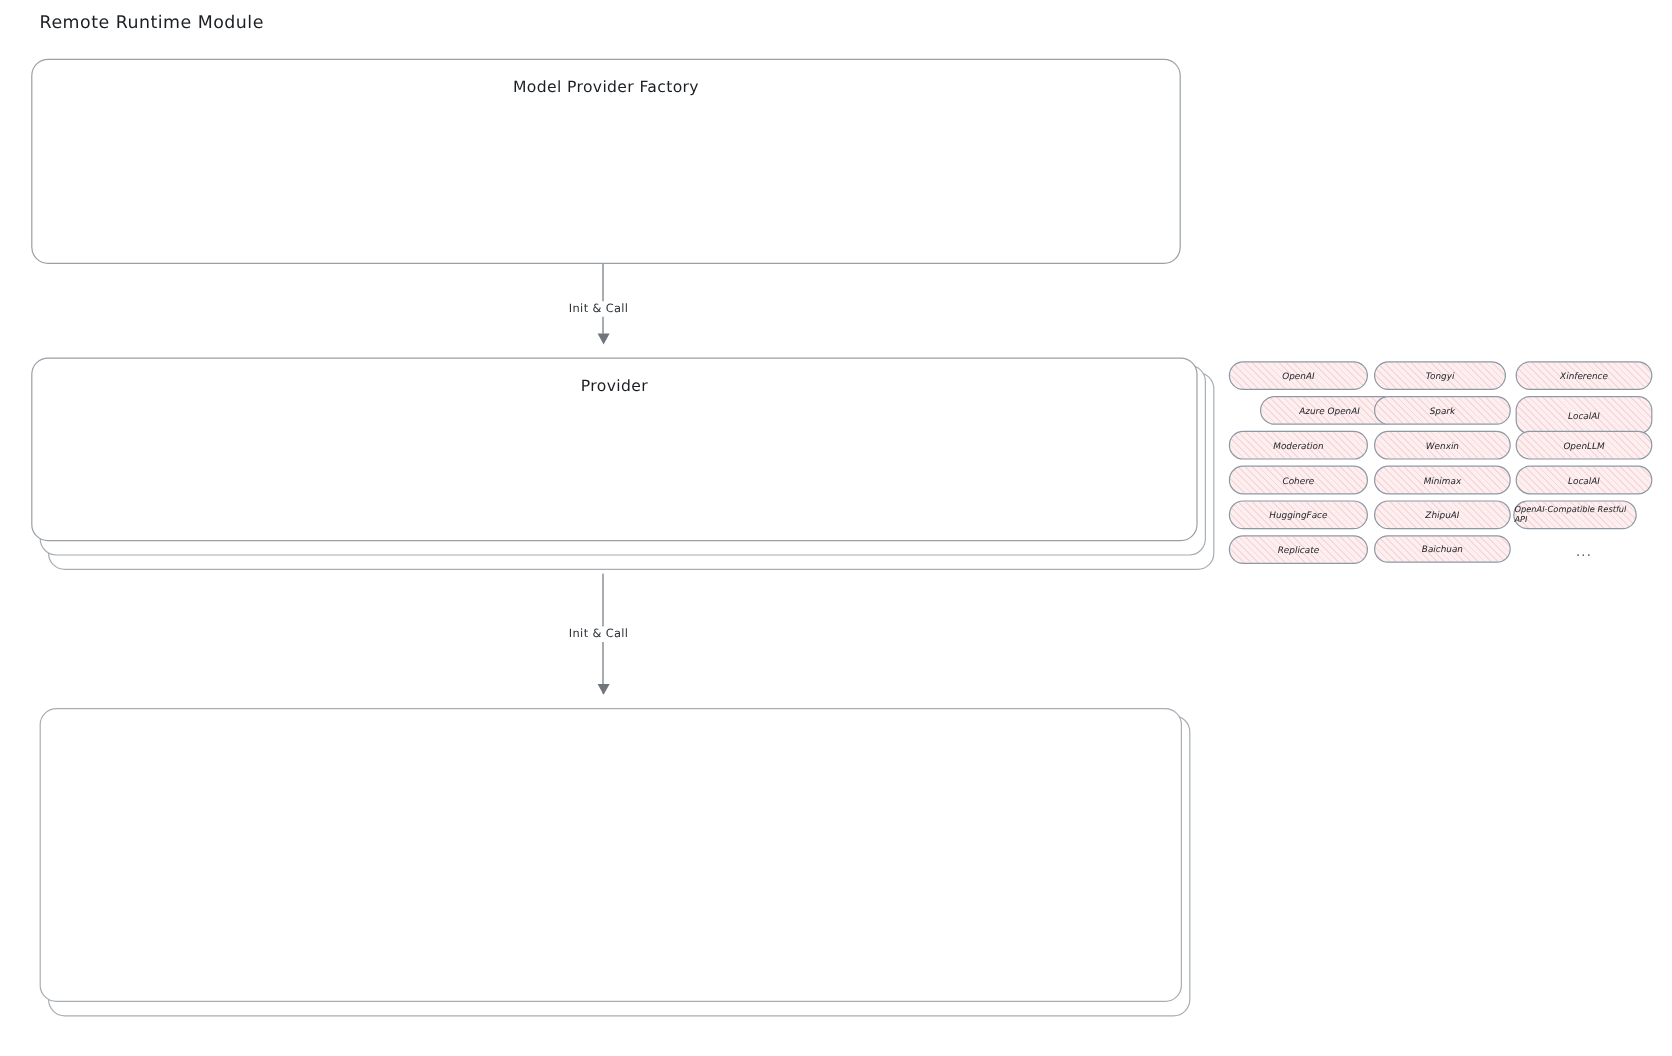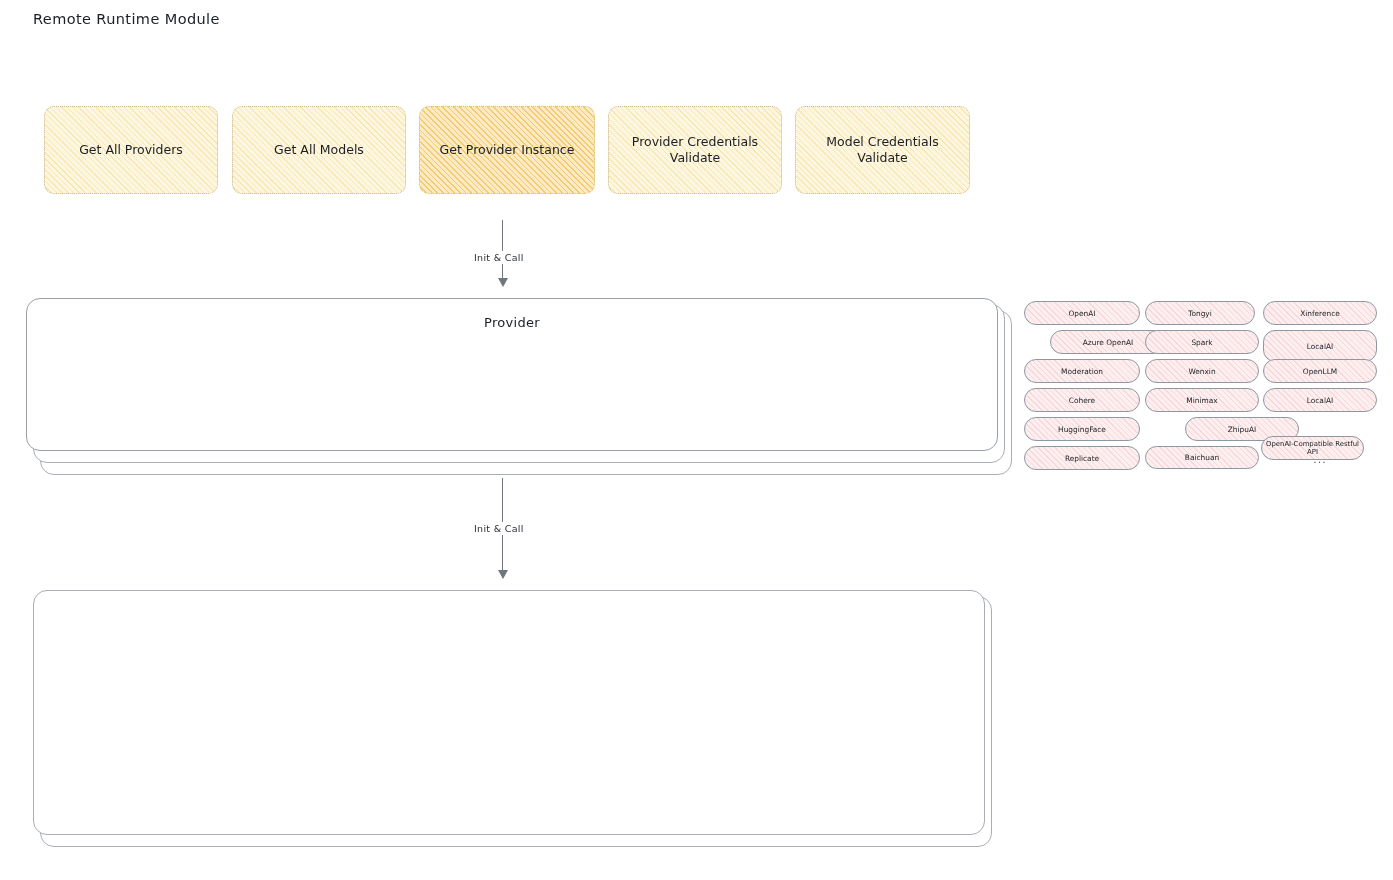--- a/index.html
+++ b/index.html
@@ -97,29 +97,29 @@
         rgba(255,255,255,0) 4px);
   }
 
   
   .pill{
     position:absolute;
     box-sizing:border-box;
     border:1.1px solid #8d98a4;
     border-radius:12px;
     display:flex;align-items:center;justify-content:center;
-    text-align:center;
     font-size:7.4px;
     color:#1b1f24;
     background-color:#fdeff0;
     background-image:repeating-linear-gradient(45deg,
         rgba(232,150,155,.26) 0px,
         rgba(232,150,155,.26) 1px,
         rgba(255,255,255,0) 1px,
         rgba(255,255,255,0) 4px);
+    font-style:italic;
   }
 
   .ellipsis{
     position:absolute;
     font-size:11px;color:#5a6066;letter-spacing:1px;
     display:flex;align-items:center;justify-content:center;
   }
 
   
   .arrow-line{position:absolute;width:1.3px;background:#70767c;}
@@ -132,20 +132,23 @@
     letter-spacing:.3px;
   }
 </style>
 </head>
 <body>
 
 <div class="canvas">
 
   <div class="page-title">Remote Runtime Module</div>
 
+  <div class="card card-main" style="left:26px;top:49px;width:958px;height:171px;">
+    <div class="card-title">Model Provider Factory</div>
+  </div>
   <div class="op" style="left:44px;top:106px;width:174px;height:88px;">Get All Providers</div>
   <div class="op" style="left:232px;top:106px;width:174px;height:88px;">Get All Models</div>
   <div class="op hi" style="left:419px;top:106px;width:176px;height:88px;">Get Provider Instance</div>
   <div class="op" style="left:608px;top:106px;width:174px;height:88px;">Provider Credentials Validate</div>
   <div class="op" style="left:795px;top:106px;width:175px;height:88px;">Model Credentials Validate</div>
 
   <div class="arrow-line" style="left:502px;top:220px;height:62px;"></div>
   <div class="arrow-head" style="left:498px;top:278px;"></div>
   <div class="arrow-label" style="left:470px;top:251px;">Init &amp; Call</div>
 
@@ -165,28 +168,28 @@
     <div class="pill" style="left:1050px;top:330px;width:116px;height:24px;">Azure OpenAI</div>
     <div class="pill" style="left:1024px;top:359px;width:116px;height:24px;">Moderation</div>
     <div class="pill" style="left:1024px;top:388px;width:116px;height:24px;">Cohere</div>
     <div class="pill" style="left:1024px;top:417px;width:116px;height:24px;">HuggingFace</div>
     <div class="pill" style="left:1024px;top:446px;width:116px;height:24px;">Replicate</div>
 
     <div class="pill" style="left:1145px;top:301px;width:110px;height:24px;">Tongyi</div>
     <div class="pill" style="left:1145px;top:330px;width:114px;height:24px;">Spark</div>
     <div class="pill" style="left:1145px;top:359px;width:114px;height:24px;">Wenxin</div>
     <div class="pill" style="left:1145px;top:388px;width:114px;height:24px;">Minimax</div>
-    <div class="pill" style="left:1145px;top:417px;width:114px;height:24px;margin-left:40px;">ZhipuAI</div>
+    <div class="pill" style="left:1145px;top:417px;width:114px;height:24px;">ZhipuAI</div>
     <div class="pill" style="left:1145px;top:446px;width:114px;height:23px;">Baichuan</div>
 
     <div class="pill" style="left:1263px;top:301px;width:114px;height:24px;">Xinference</div>
     <div class="pill" style="left:1263px;top:330px;width:114px;height:32px;">LocalAI</div>
     <div class="pill" style="left:1263px;top:359px;width:114px;height:24px;">OpenLLM</div>
     <div class="pill" style="left:1263px;top:388px;width:114px;height:24px;">LocalAI</div>
-    <div class="pill" style="left:1261px;top:436px;width:103px;height:24px;font-size:6.9px;">OpenAI-Compatible Restful API</div>
+    <div class="pill" style="left:1261px;top:417px;width:103px;height:24px;font-size:6.9px;">OpenAI-Compatible Restful API</div>
     <div class="ellipsis" style="left:1263px;top:450px;width:114px;height:18px;">...</div>
   </div>
 
   <div class="arrow-line" style="left:502px;top:478px;height:100px;"></div>
   <div class="arrow-head" style="left:498px;top:570px;"></div>
   <div class="arrow-label" style="left:470px;top:522px;">Init &amp; Call</div>
 
   <div class="card-shadow" style="left:40px;top:596px;width:952px;height:251px;"></div>
   <div class="card-shadow" style="left:33px;top:590px;width:952px;height:245px;z-index:1;"></div>
 

